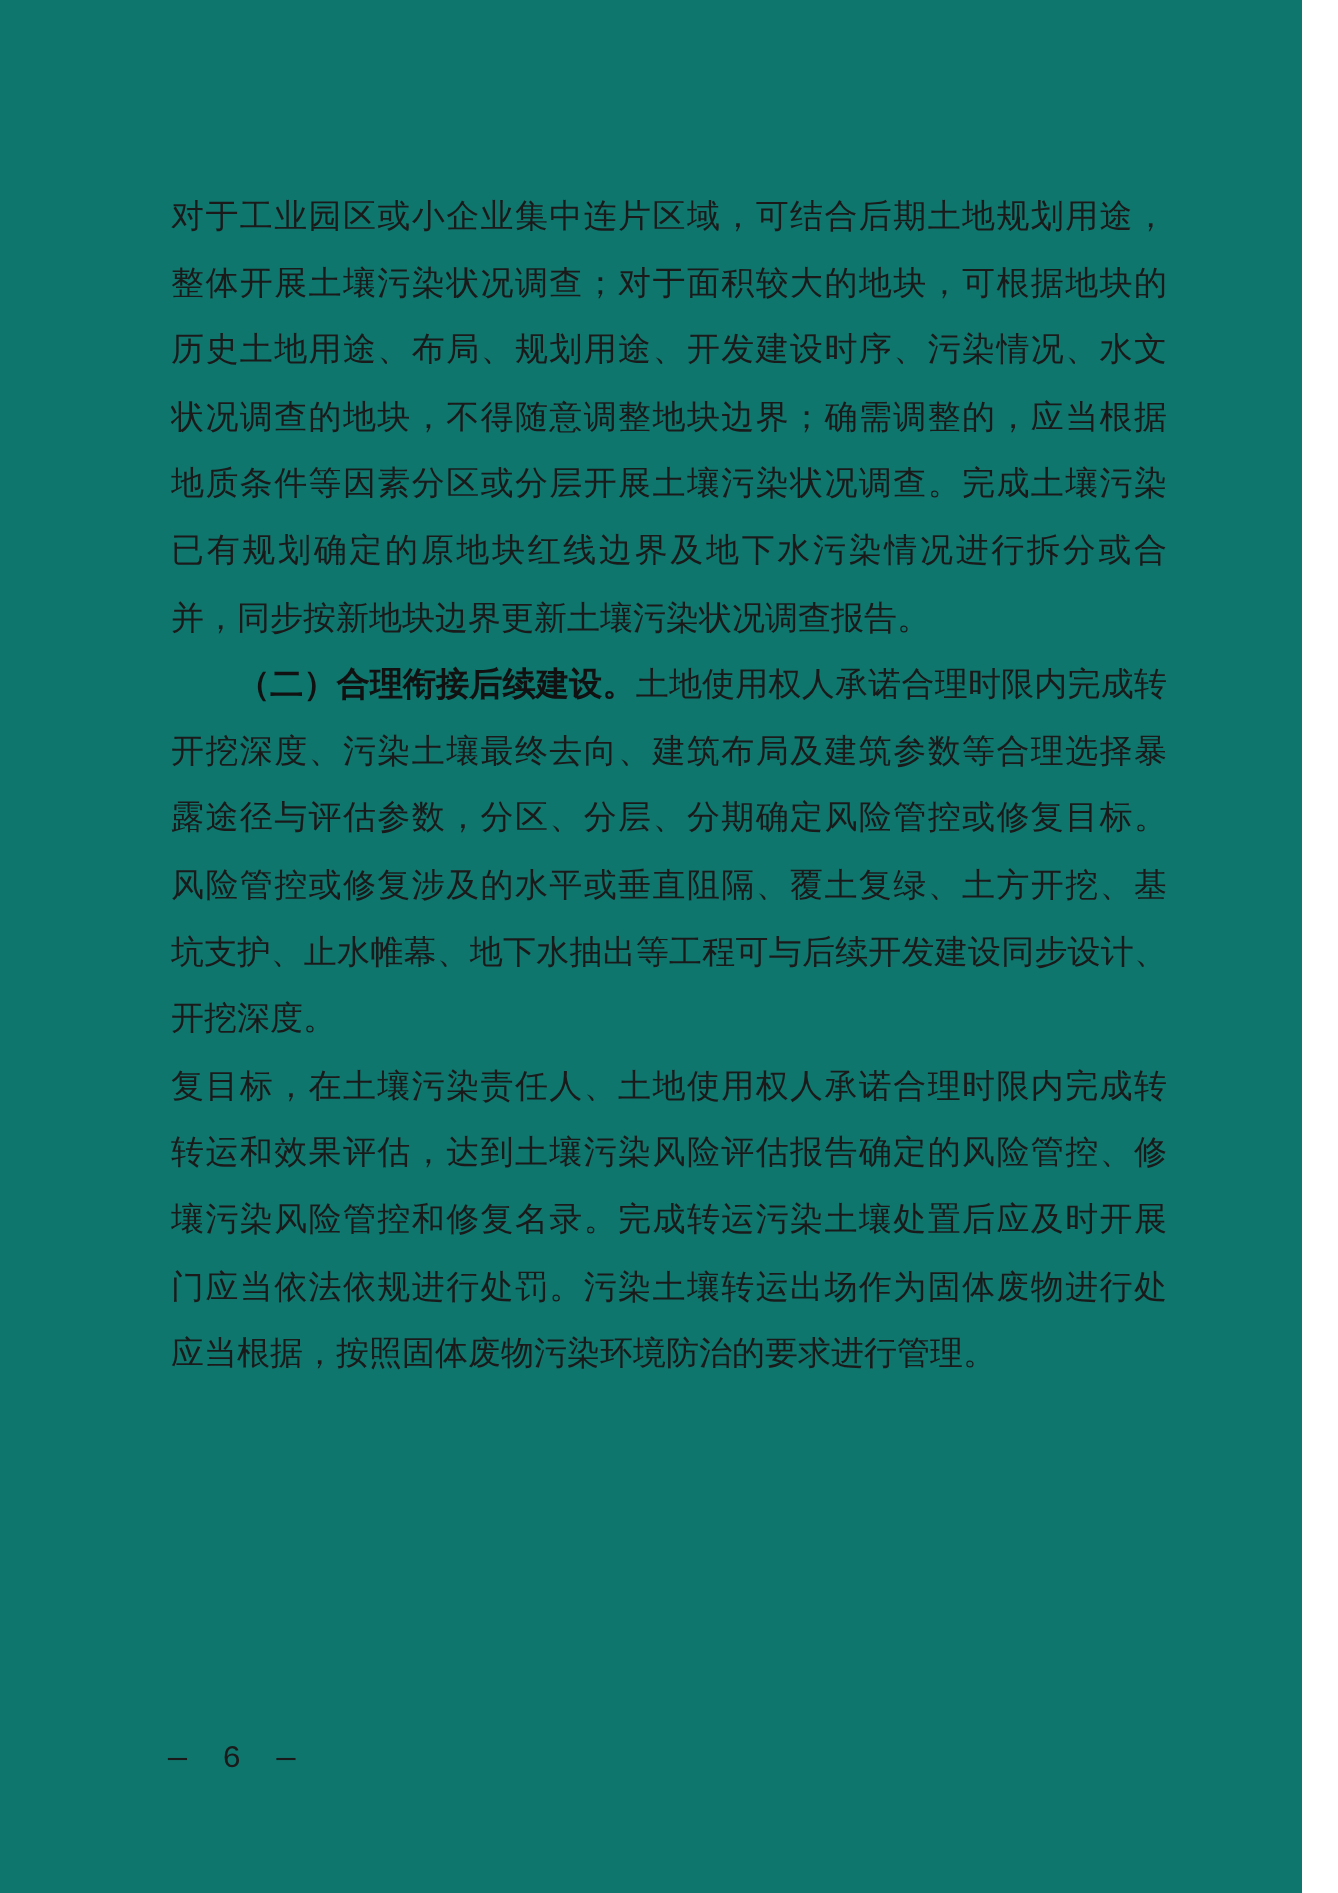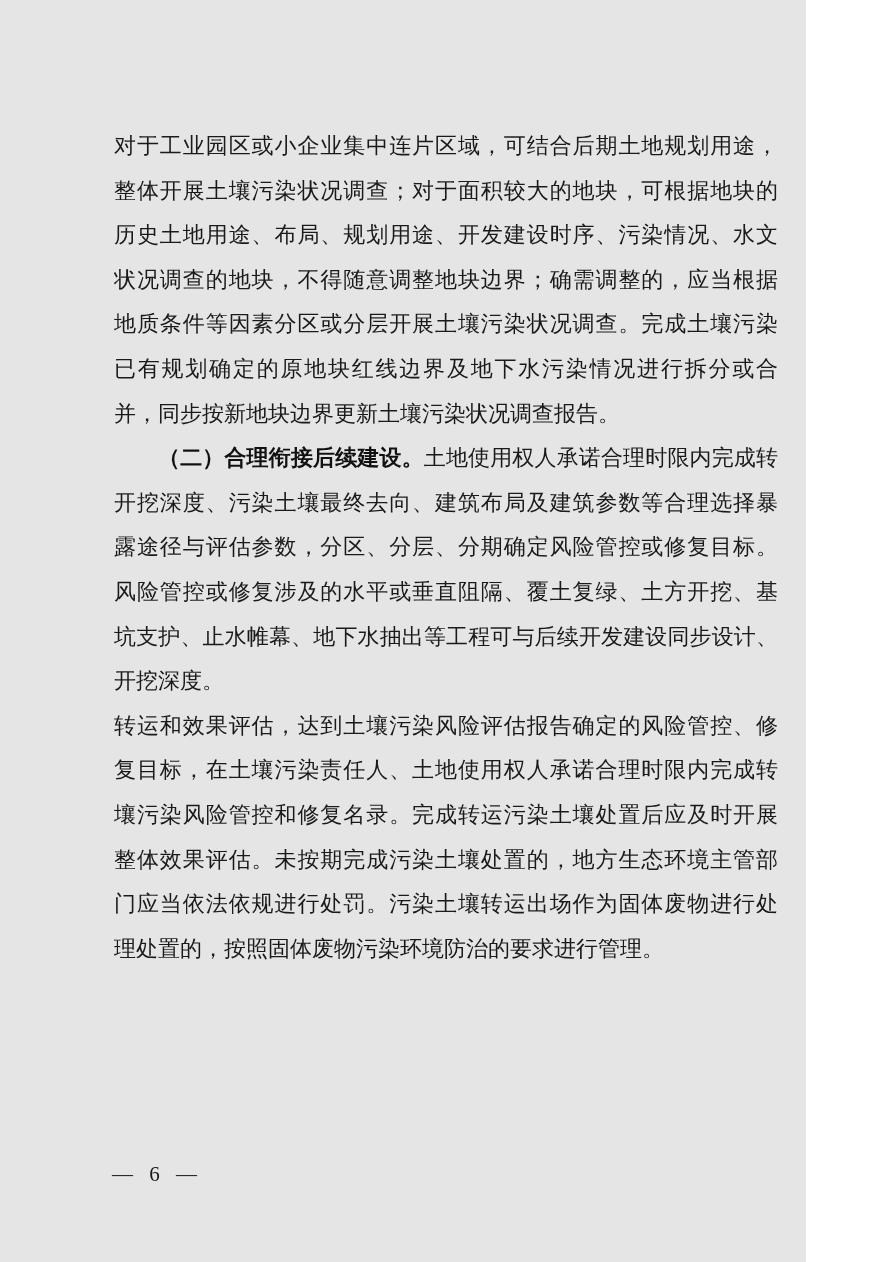--- a/index.html
+++ b/index.html
@@ -2,24 +2,24 @@
 <html><head>
 <meta charset="utf-8">
 <style>
   html, body {
     margin: 0;
     padding: 0;
     background: #ffffff;
   }
   .page {
     position: relative;
-    width: 806px;
+    width: 868px;
     height: 1262px;
-    background: #e5e5e5;
-    font-family: Liberation Serif, serif;
+    background: #0f766e;
+    font-family: Liberation Mono, monospace;
     color: #1a1a1a;
     overflow: hidden;
   }
   .text-block {
     position: absolute;
     left: 114px;
     top: 124px;
     width: 664px;
   }
   .para {
@@ -73,24 +73,23 @@
       </div>
       <div class="para">
         <div class="line indent"><b>（二）合理衔接后续建设。</b><span>土地使用权人承诺合理时限内完成转</span></div>
         <div class="line"><span>开挖深度、污染土壤最终去向、建筑布局及建筑参数等合理选择暴</span></div>
         <div class="line"><span>露途径与评估参数，分区、分层、分期确定风险管控或修复目标。</span></div>
         <div class="line"><span>风险管控或修复涉及的水平或垂直阻隔、覆土复绿、土方开挖、基</span></div>
         <div class="line"><span>坑支护、止水帷幕、地下水抽出等工程可与后续开发建设同步设计、</span></div>
         <div class="line last"><span>开挖深度。</span></div>
       </div>
       <div class="para">
+        <div class="line"><span>复目标，在土壤污染责任人、土地使用权人承诺合理时限内完成转</span></div>
         <div class="line"><span>转运和效果评估，达到土壤污染风险评估报告确定的风险管控、修</span></div>
-        <div class="line"><span>复目标，在土壤污染责任人、土地使用权人承诺合理时限内完成转</span></div>
         <div class="line"><span>壤污染风险管控和修复名录。完成转运污染土壤处置后应及时开展</span></div>
-        <div class="line"><span>整体效果评估。未按期完成污染土壤处置的，地方生态环境主管部</span></div>
         <div class="line"><span>门应当依法依规进行处罚。污染土壤转运出场作为固体废物进行处</span></div>
-        <div class="line last"><span>理处置的，按照固体废物污染环境防治的要求进行管理。</span></div>
+        <div class="line last"><span>应当根据，按照固体废物污染环境防治的要求进行管理。</span></div>
       </div>
     </main>
   <div class="footer">
     <span>— 6 —</span>
   </div>
 </div>
 
 </body></html>

